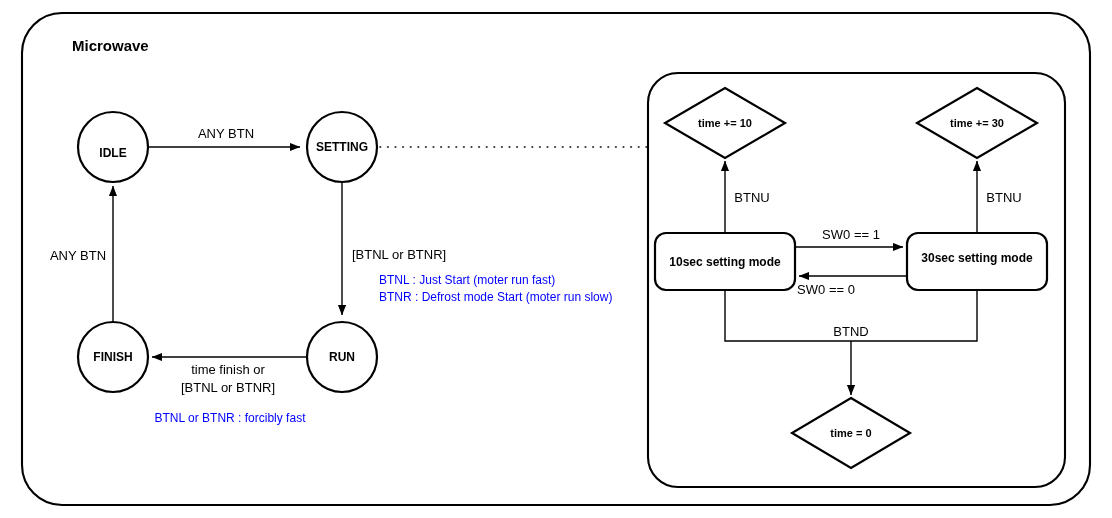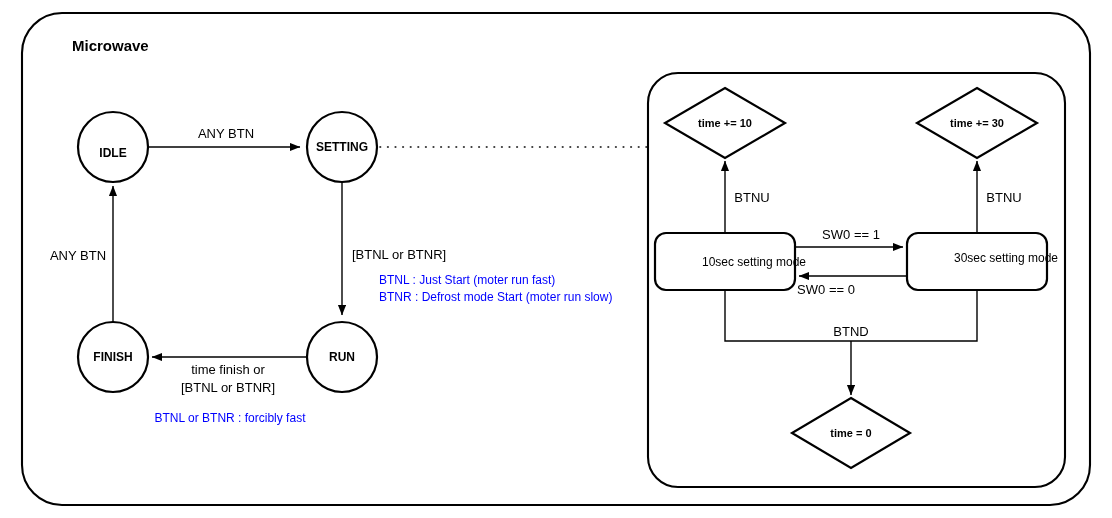--- a/index.html
+++ b/index.html
@@ -5,21 +5,21 @@
   html,body{margin:0;padding:0;background:#ffffff;}
   body{width:1112px;height:518px;overflow:hidden;
        font-family:"Liberation Sans",sans-serif;color:#000000;}
   #stage{position:relative;width:1112px;height:518px;}
   svg#canvas{position:absolute;left:0;top:0;width:1112px;height:518px;}
   .lbl{position:absolute;white-space:pre;line-height:1.18;}
   .state-lbl{font-size:12px;font-weight:bold;text-align:center;}
   .edge-lbl{font-size:13px;text-align:center;}
   .note{font-size:12px;color:#0000ff;white-space:pre;line-height:1.35;}
   .title{font-size:15px;font-weight:bold;}
-  .node-lbl{font-size:12px;font-weight:normal;text-align:left;margin-left:29px;}
+  .node-lbl{font-size:12px;font-weight:bold;text-align:left;}
   .diamond-lbl{font-size:11px;font-weight:bold;text-align:center;}
   .ctr{transform:translate(-50%,-50%);}
 </style>
 </head>
 <body>
 
 <div id="stage">
 
   <svg id="canvas" viewBox="0 0 1112 518">
     <defs>

